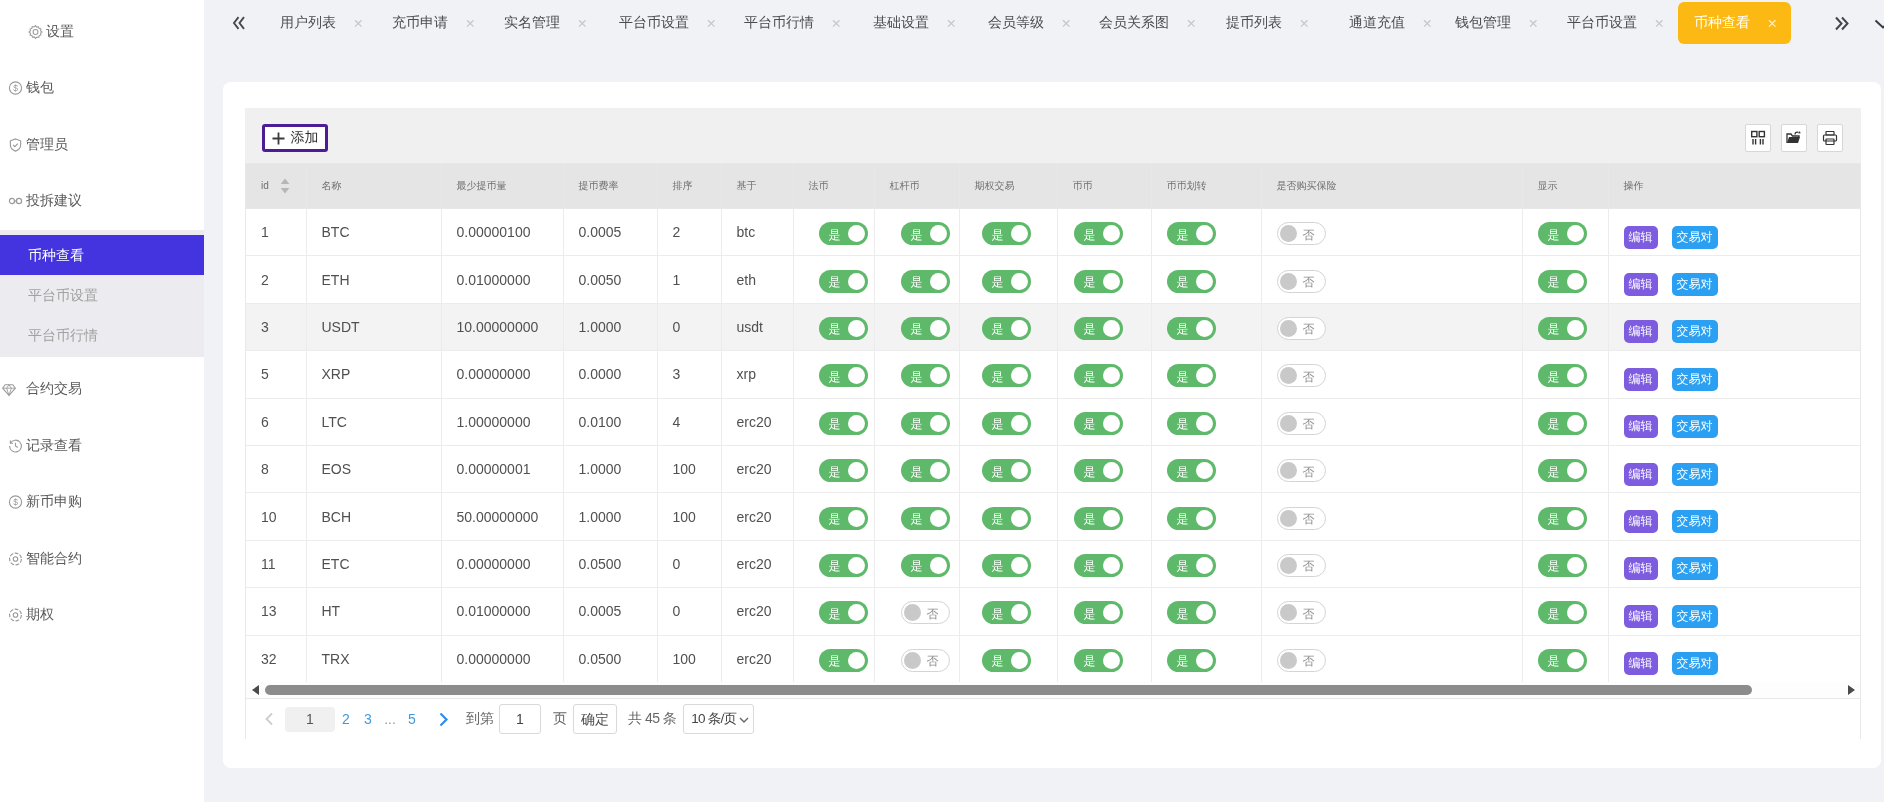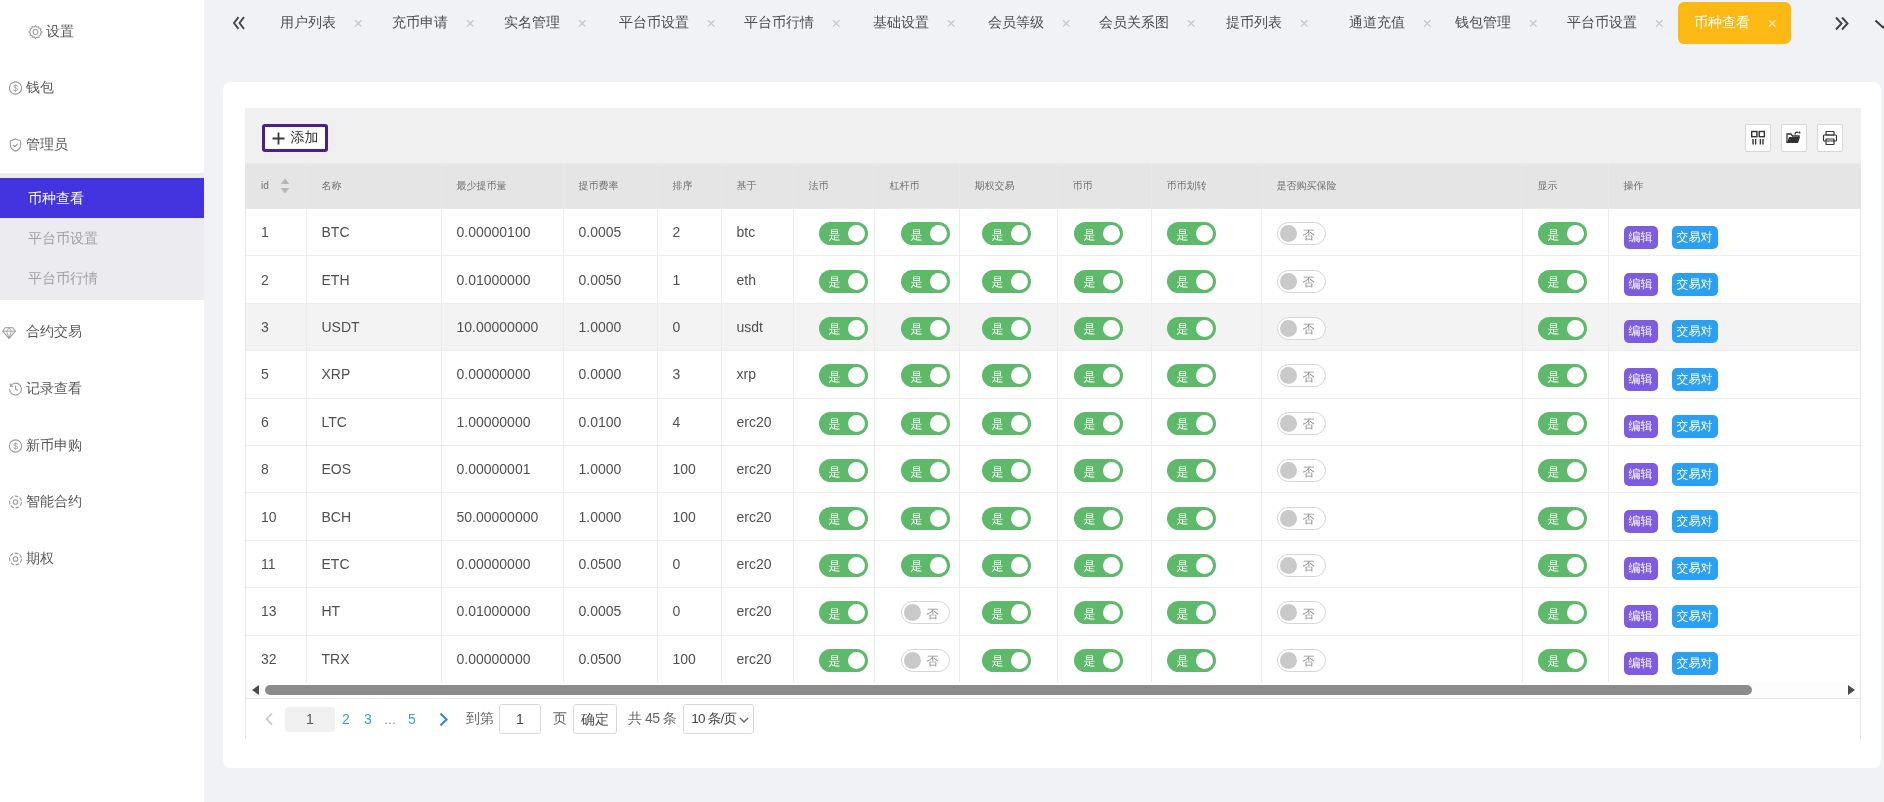--- a/index.html
+++ b/index.html
@@ -793,20 +793,27 @@
           <circle cx="8" cy="8" r="6.5" fill="none" stroke="#9a9a9a" stroke-width="1.2"></circle>
           <text x="8" y="11.5" font-size="9" fill="#9a9a9a" text-anchor="middle" font-family="Liberation Sans">$</text>
         </svg>
       </span>钱包</div>
 <div class="menu-item"><span class="mi">
         <svg width="16" height="16" viewBox="0 0 16 16">
           <path d="M8 1.5l5.5 2v4c0 3.5-2.3 6-5.5 7-3.2-1-5.5-3.5-5.5-7v-4z" fill="none" stroke="#9a9a9a" stroke-width="1.2"></path>
           <path d="M5.5 8l1.8 1.8 3.2-3.3" fill="none" stroke="#9a9a9a" stroke-width="1.2"></path>
         </svg>
       </span>管理员</div>
+<div class="menu-item"><span class="mi">
+        <svg width="16" height="16" viewBox="0 0 16 16">
+          <circle cx="4.3" cy="8" r="2.8" fill="none" stroke="#9a9a9a" stroke-width="1.2"></circle>
+          <circle cx="11.7" cy="8" r="2.8" fill="none" stroke="#9a9a9a" stroke-width="1.2"></circle>
+          <path d="M6 8h4" stroke="#9a9a9a" stroke-width="1.2"></path>
+        </svg>
+      </span>投拆建议</div>
 <div class="submenu">
   <div class="sub on">币种查看</div>
   <div class="sub">平台币设置</div>
   <div class="sub">平台币行情</div>
 </div>
 <div class="menu-item aftersub"><span class="mi">
         <svg width="14" height="15" viewBox="0 0 16 17" style="margin-left:-6px;margin-right:6px">
           <path d="M3.6 3h8.8L15.3 7 8 15.2 0.7 7z" fill="none" stroke="#9a9a9a" stroke-width="1.2"></path>
           <path d="M0.7 7h14.6M5.3 7L8 15.2 10.7 7 8 3z" fill="none" stroke="#9a9a9a" stroke-width="1"></path>
         </svg>

